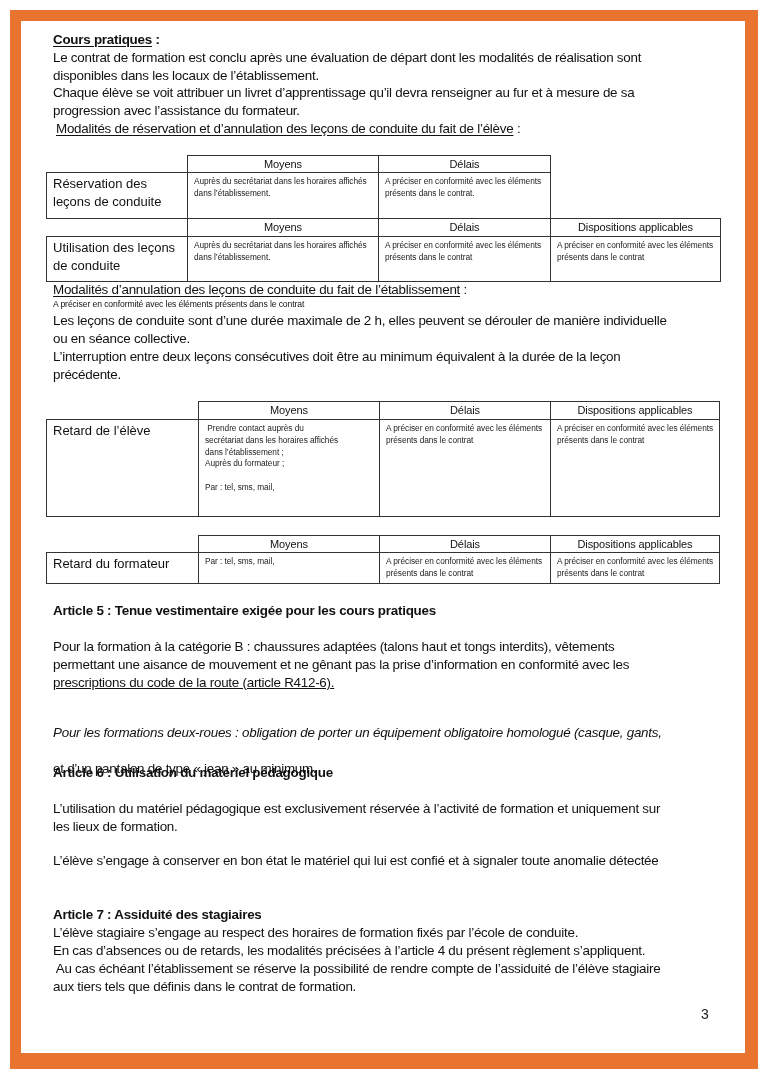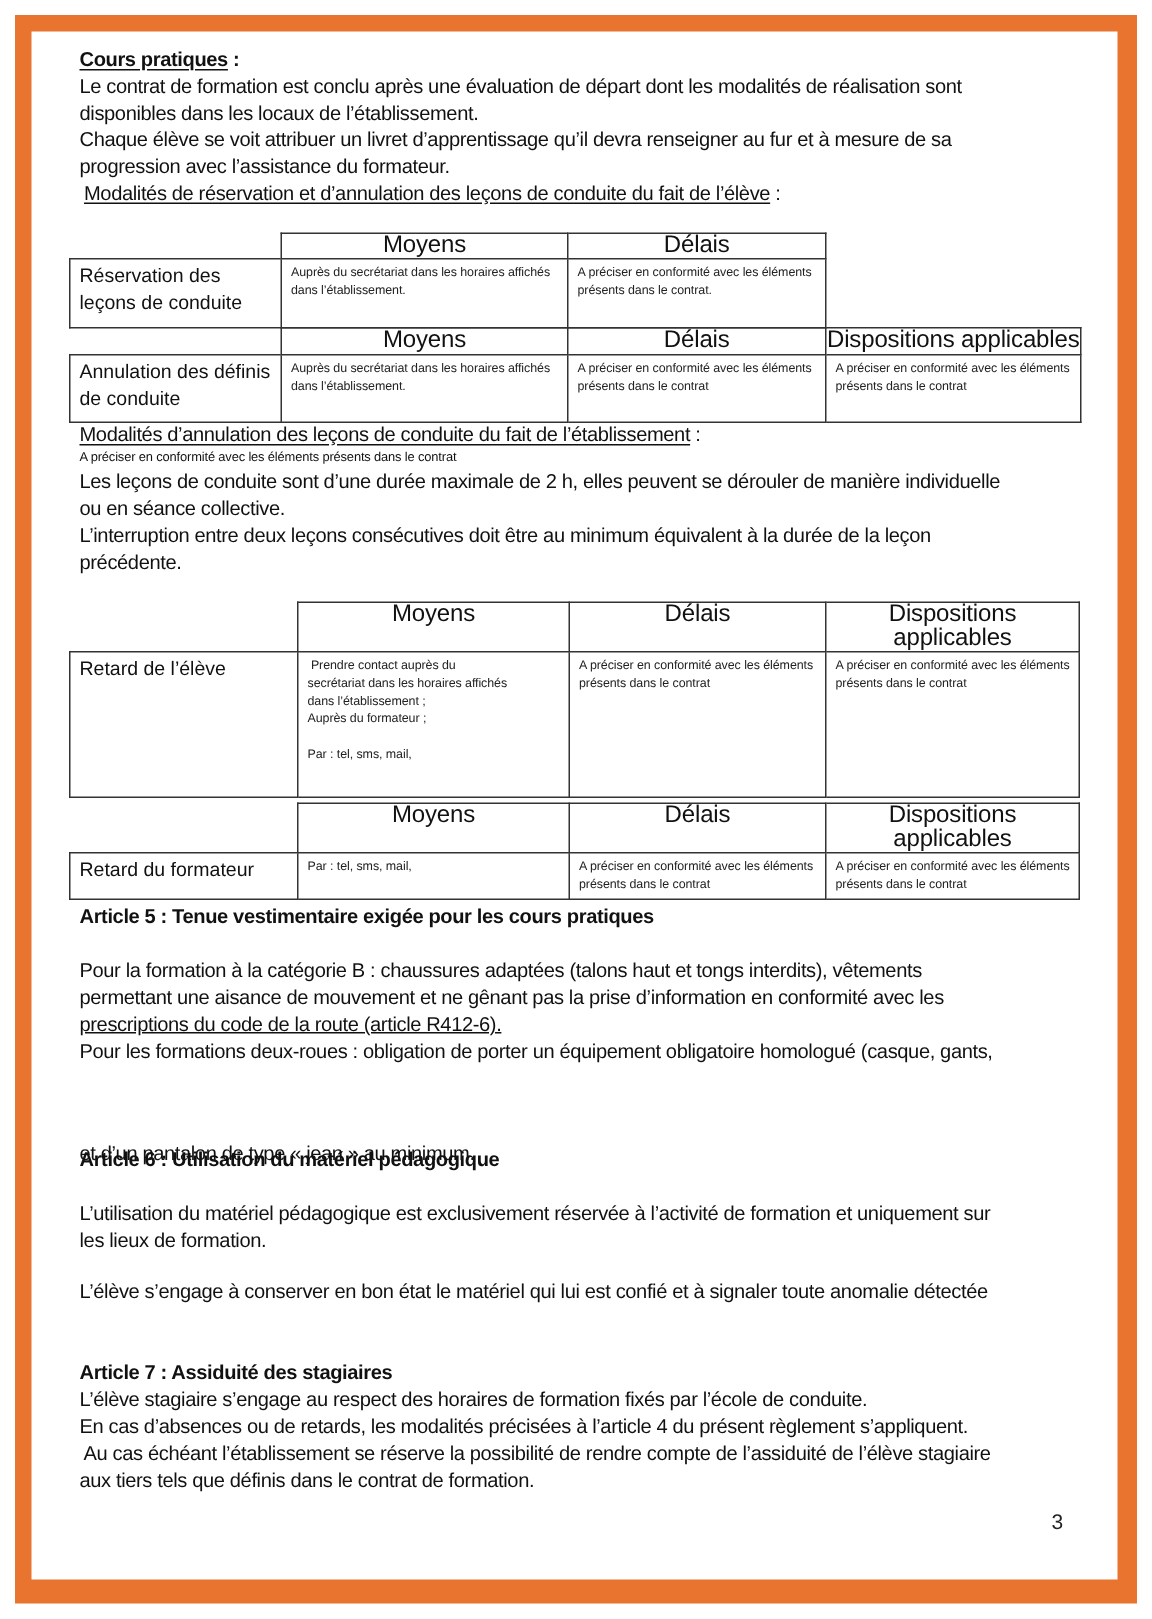--- a/index.html
+++ b/index.html
@@ -27,21 +27,21 @@
 
   table.grid {
     position: absolute; border-collapse: collapse;
     font-family: "Liberation Sans", sans-serif; table-layout: fixed;
   }
   table.grid td {
     border: 1.3px solid #333; padding: 0; vertical-align: top; box-sizing: border-box;
   }
   table.grid td.empty { border: none; }
   .hdr {
-    text-align: center; font-size: 16px; line-height: 16px; letter-spacing: -0.1px;
+    text-align: center; font-size: 11px; line-height: 16px; letter-spacing: -0.1px;
   }
   .lbl {
     font-size: 13px; line-height: 18px; padding: 2px 0 0 6px !important;
   }
   .cell {
     font-size: 8.3px; line-height: 11.8px; padding: 3px 0 0 6px !important;
     letter-spacing: -0.05px; color: #222;
   }
   .pagenum {
     position: absolute; left: 701px; top: 1006px; font-size: 14px;
@@ -91,21 +91,21 @@
         <col style="width:170px">
       </colgroup>
     <tbody>
         <tr style="height:18px;">
       <td class="empty" style="border-left:none;"></td>
       <td class="hdr">Moyens</td>
       <td class="hdr">Délais</td>
       <td class="hdr">Dispositions applicables</td>
     </tr>
     <tr style="height:45px;">
-      <td class="lbl">Annulation des définis de conduite</td>
+      <td class="lbl">Utilisation des leçons de conduite</td>
       <td class="cell">Auprès du secrétariat dans les horaires affichés dans l’établissement.</td>
       <td class="cell">A préciser en conformité avec les éléments présents dans le contrat</td>
       <td class="cell">A préciser en conformité avec les éléments présents dans le contrat</td>
     </tr>
   </tbody>
     </table>
 
   <div class="t" style="top:281px;"><span class="u">Modalités d’annulation des leçons de conduite du fait de l’établissement</span><span> :</span></div>
   <div class="t small" style="top:299px;">A préciser en conformité avec les éléments présents dans le contrat</div>
   <div class="t" style="top:312px;">Les leçons de conduite sont d’une durée maximale de 2 h, elles peuvent se dérouler de manière individuelle</div>
@@ -163,21 +163,21 @@
       <td class="cell">A préciser en conformité avec les éléments présents dans le contrat</td>
       <td class="cell">A préciser en conformité avec les éléments présents dans le contrat</td>
     </tr>
   </tbody>
     </table>
 
   <div class="t b" style="top:602px;">Article 5 : Tenue vestimentaire exigée pour les cours pratiques</div>
   <div class="t" style="top:638px;">Pour la formation à la catégorie B : chaussures adaptées (talons haut et tongs interdits), vêtements</div>
   <div class="t" style="top:656px;">permettant une aisance de mouvement et ne gênant pas la prise d’information en conformité avec les</div>
   <div class="t" style="top:674px;text-decoration:underline;">prescriptions du code de la route (article R412-6).</div>
-  <div class="t" style="top:692px;">Pour les formations deux-roues : obligation de porter un équipement obligatoire homologué (casque, gants,</div>
+  <div class="t" style="top:724px;font-style:italic;">Pour les formations deux-roues : obligation de porter un équipement obligatoire homologué (casque, gants,</div>
   <div class="t" style="top:728px;margin-top:32px;">et d’un pantalon de type « jean » au minimum.</div>
 
   <div class="t b" style="top:764px;">Article 6 : Utilisation du matériel pédagogique</div>
   <div class="t" style="top:800px;">L’utilisation du matériel pédagogique est exclusivement réservée à l’activité de formation et uniquement sur</div>
   <div class="t" style="top:818px;">les lieux de formation.</div>
   <div class="t" style="top:852px;">L’élève s’engage à conserver en bon état le matériel qui lui est confié et à signaler toute anomalie détectée</div>
 
   <div class="t b" style="top:906px;">Article 7 : Assiduité des stagiaires</div>
   <div class="t" style="top:924px;">L’élève stagiaire s’engage au respect des horaires de formation fixés par l’école de conduite.</div>
   <div class="t" style="top:942px;">En cas d’absences ou de retards, les modalités précisées à l’article 4 du présent règlement s’appliquent.</div>

